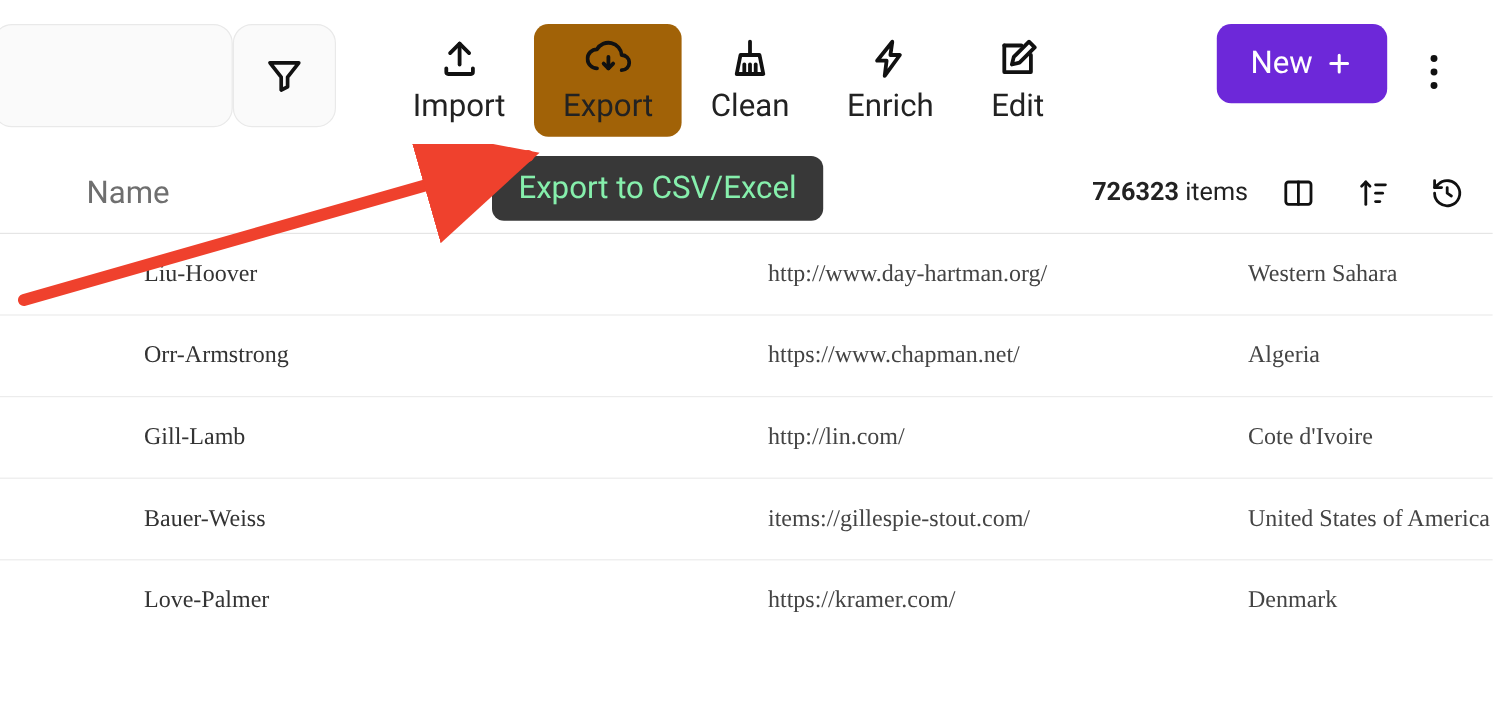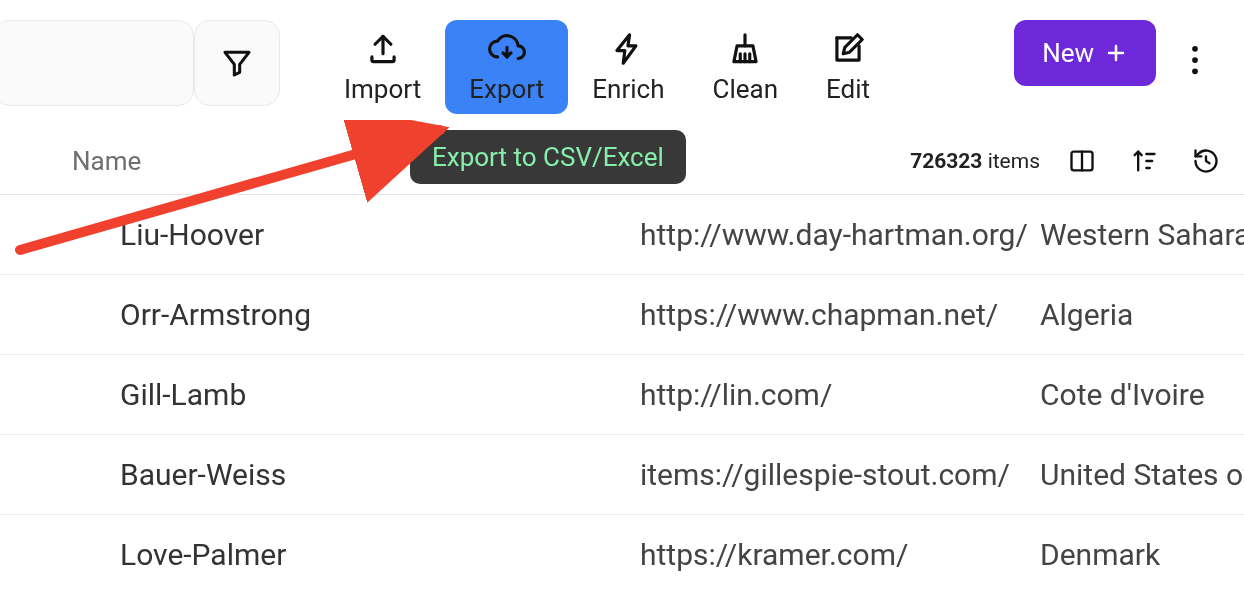--- a/index.html
+++ b/index.html
@@ -38,21 +38,21 @@
   }
   .action {
     display: flex;
     flex-direction: column;
     align-items: center;
     justify-content: center;
     padding: 10px 24px;
     border-radius: 12px;
     cursor: pointer;
   }
-  .action.highlight { background: #3b82f6; }
+  .action.highlight { background: #a16207; }
   .action svg { width: 38px; height: 38px; stroke-width: 2; }
   .action-label {
     margin-top: 6px;
     font-size: 26px;
     color: #222;
   }
   .spacer { flex: 1; }
   .new-btn {
     background: #6d28d9;
     color: #fff;
@@ -109,22 +109,23 @@
     margin-left: 28px;
   }
   .view-icons svg { width: 28px; height: 28px; }
 
   .rows { }
   .row {
     display: grid;
     grid-template-columns: 520px 400px 1fr;
     padding: 22px 0 22px 120px;
     border-bottom: 1px solid #ececec;
-    font-size: 30px;
+    font-size: 20px;
     color: #333;
+    font-family: Liberation Serif, serif;
   }
   .row:last-child { border-bottom: none; }
   .cell-url, .cell-country { color: #444; }
   .cell-url { white-space: nowrap; overflow: hidden; text-overflow: ellipsis; }
   .cell-country { white-space: nowrap; }
 
   .arrow-annotation {
     position: absolute;
     left: 10px;
     top: 120px;
@@ -159,34 +160,34 @@
       <svg viewBox="0 0 24 24">
         <path d="M6 17a5 5 0 0 1 0-10 7 7 0 0 1 13 3 4 4 0 0 1 0 8"></path>
         <path d="M12 11v6"></path>
           <path d="M9.5 14.5L12 17l2.5-2.5"></path>
       </svg>
       <span class="action-label">Export</span>
     </div>
 
     <div class="action">
       <svg viewBox="0 0 24 24">
-        <path d="M13 3L5 13h5l-1 8 8-11h-5l1-7z"></path>
-      </svg>
-      <span class="action-label">Enrich</span>
-    </div>
-
-    <div class="action">
-      <svg viewBox="0 0 24 24">
         <path d="M12 3v7"></path>
         <path d="M7 10h10l2 10H5l2-10z"></path>
         <path d="M9 20v-5"></path>
           <path d="M12 20v-5"></path>
           <path d="M15 20v-5"></path>
       </svg>
       <span class="action-label">Clean</span>
+    </div>
+
+    <div class="action">
+      <svg viewBox="0 0 24 24">
+        <path d="M13 3L5 13h5l-1 8 8-11h-5l1-7z"></path>
+      </svg>
+      <span class="action-label">Enrich</span>
     </div>
 
     <div class="action">
       <svg viewBox="0 0 24 24">
         <path d="M5 5h9"></path>
           <path d="M5 5v14h14v-9"></path>
         <path d="M18 3l3 3-8 8-4 1 1-4 8-8z"></path>
       </svg>
       <span class="action-label">Edit</span>
     </div>

